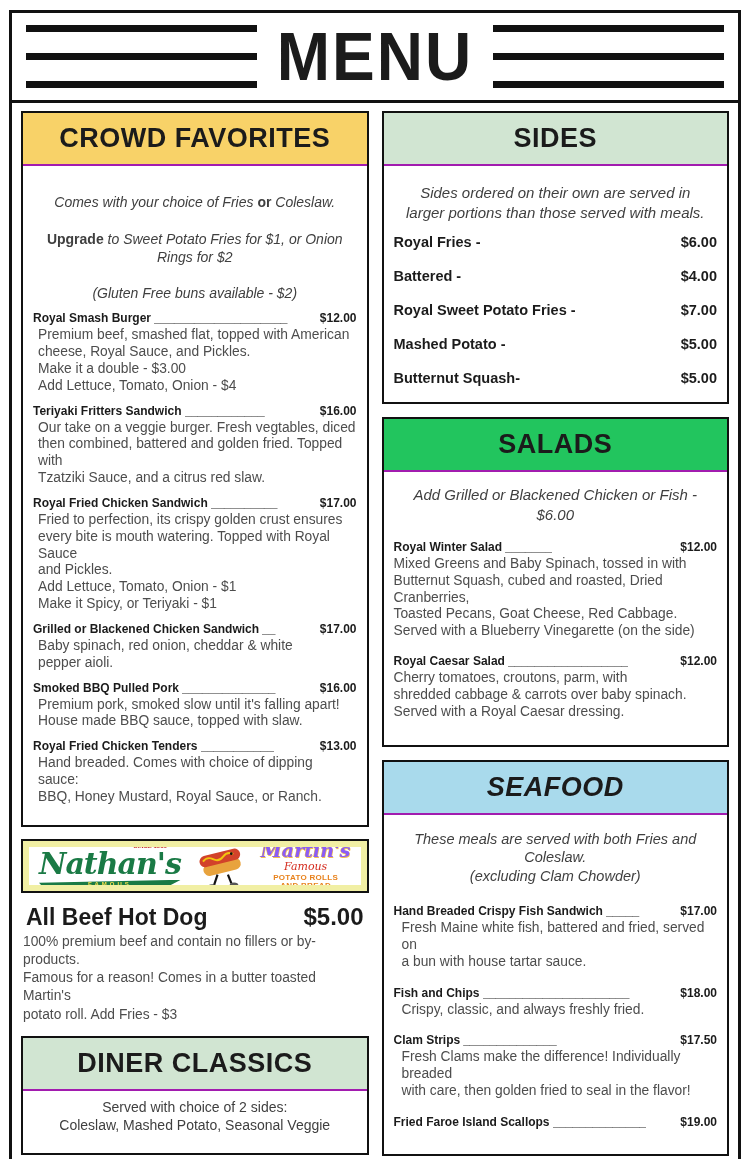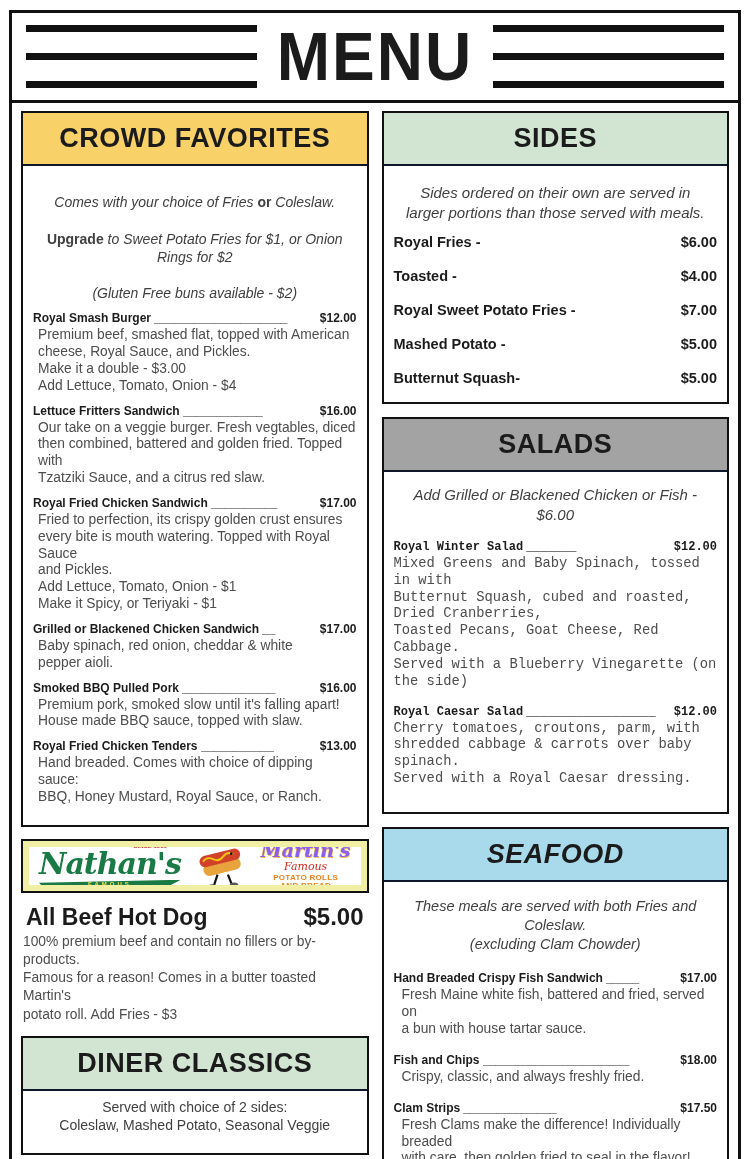--- a/index.html
+++ b/index.html
@@ -34,30 +34,30 @@
     white-space: nowrap;
   }
 
   
   .columns { display: flex; gap: 13px; padding: 8px 9px 10px; align-items: flex-start; }
   .col { flex: 1; min-width: 0; display: flex; flex-direction: column; }
 
   
   .menu-section { border: 2px solid #111; background: #fff; }
   .section-header {
-    border-bottom: 2px solid #0f172a;
+    border-bottom: 2px solid #a21caf;
     text-align: center;
     padding: 10px 4px;
     font-size: 27px;
     font-weight: 700;
     letter-spacing: 0.5px;
   }
   .bg-yellow { background: #F8D268; }
   .bg-green  { background: #D1E5D2; }
-  .bg-pink   { background: #a3a3a3; }
+  .bg-pink   { background: #22c55e; }
   .bg-blue   { background: #A9DAEC; font-style: italic; }
   .section-body { padding: 9px 10px 10px; }
 
   .intro {
     text-align: center;
     color: #3f3f3f;
     font-size: 14px;
     line-height: 1.3;
     margin-bottom: 9px;
     white-space: pre-line;
@@ -79,21 +79,21 @@
     padding: 2px 0 0 5px;
   }
 
   
   .sides-row { display: flex; justify-content: space-between; align-items: baseline;
                font-weight: 700; font-size: 14.5px; margin: 4px 0 18px; }
 
   
   .diner .section-body { padding-top: 7px; }
   .salads .item-desc { padding-left: 0; }
-  .salads .menu-item { margin-bottom: 14px; font-family: Liberation Mono, monospace; }
+  .salads .menu-item { margin-bottom: 14px; }
   .salads .intro { margin: 4px 0 16px; }
   .seafood .menu-item { margin-bottom: 15px; }
   .seafood .item-desc { padding-left: 8px; }
   .seafood .intro { margin: 6px 0 18px; }
   .sides-box .intro { font-size: 15px; margin: 8px 0 12px; }
 
   
   .hotdog-block { margin: 12px 0 12px; }
   .banner { border: 2px solid #111; background: #F1EFA4; padding: 6px; }
   .banner-inner {
@@ -170,21 +170,21 @@
               <span class="item-price">$12.00</span>
             </div>
             <div class="item-desc">Premium beef, smashed flat, topped with American
 cheese, Royal Sauce, and Pickles.
 Make it a double  - $3.00
 Add Lettuce, Tomato, Onion - $4</div>
           </div>
 
           <div class="menu-item">
             <div class="item-line">
-              <span class="item-name">Lettuce Fritters Sandwich</span>
+              <span class="item-name">Teriyaki Fritters Sandwich</span>
               <span class="item-fill">____________</span>
               <span class="item-price">$16.00</span>
             </div>
             <div class="item-desc">Our take on a veggie burger. Fresh vegtables, diced
 then combined, battered and golden fried. Topped with
 Tzatziki Sauce, and a citrus red slaw.</div>
           </div>
 
           <div class="menu-item">
             <div class="item-line">
@@ -286,21 +286,21 @@
         <div class="section-header bg-green">SIDES</div>
         <div class="section-body">
           <div class="intro italic">Sides ordered on their own are served in
 larger portions than those served with meals.</div>
 
           <div class="sides-row">
             <span>Royal Fries -</span>
             <span>$6.00</span>
           </div>
           <div class="sides-row">
-            <span>Toasted -</span>
+            <span>Battered -</span>
             <span>$4.00</span>
           </div>
           <div class="sides-row">
             <span>Royal Sweet Potato Fries -</span>
             <span>$7.00</span>
           </div>
           <div class="sides-row">
             <span>Mashed Potato -</span>
             <span>$5.00</span>
           </div>

